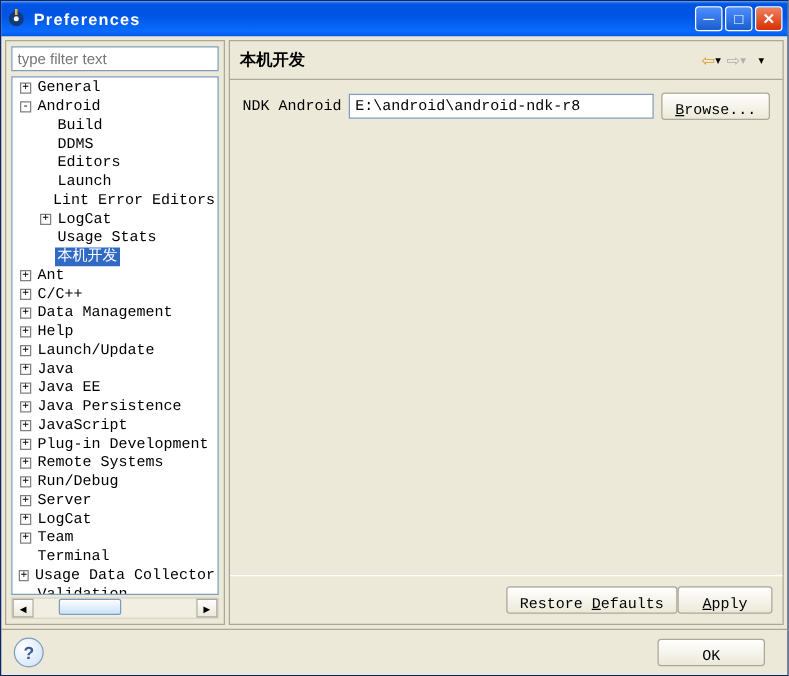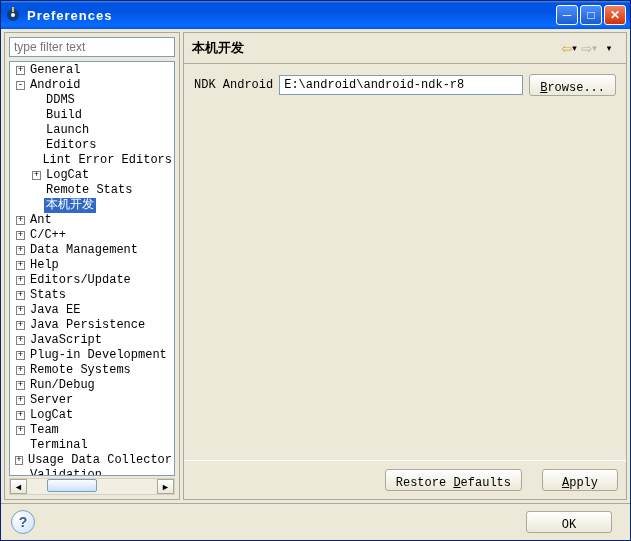--- a/index.html
+++ b/index.html
@@ -149,21 +149,21 @@
   border:1px solid #aca899;
   border-radius:3px;
   background:linear-gradient(to bottom,#fff,#ece9d8);
   font-family:"Courier New",monospace;
   font-size:12px;
   cursor:default;
   display:inline-flex;align-items:flex-end;justify-content:center;
 }
 .btn u { text-decoration:underline; }
 .rp-footer {
-  display:flex; justify-content:flex-end; gap:20px;
+  display:flex; justify-content:flex-end; gap:0;
   padding:8px;
   border-top:1px solid #fff;
   margin-top:12px;
 }
 .bottombar {
   display:flex;
   align-items:center;
   padding:6px 10px;
   border-top:1px solid #aca899;
 }
@@ -211,51 +211,51 @@
               <span class="label">General</span>
             </div>
             <div class="node">
               <span style="display:inline-block;width:6px"></span>
               <span class="toggle">-</span>
               <span class="label">Android</span>
             </div>
             <div class="node">
               <span style="display:inline-block;width:22px"></span>
               <span class="spacer-t"></span>
+              <span class="label">Build</span>
+            </div>
+            <div class="node">
+              <span style="display:inline-block;width:22px"></span>
+              <span class="spacer-t"></span>
               <span class="label">DDMS</span>
             </div>
             <div class="node">
               <span style="display:inline-block;width:22px"></span>
               <span class="spacer-t"></span>
-              <span class="label">Build</span>
+              <span class="label">Editors</span>
             </div>
             <div class="node">
               <span style="display:inline-block;width:22px"></span>
               <span class="spacer-t"></span>
               <span class="label">Launch</span>
             </div>
             <div class="node">
               <span style="display:inline-block;width:22px"></span>
               <span class="spacer-t"></span>
-              <span class="label">Editors</span>
-            </div>
-            <div class="node">
-              <span style="display:inline-block;width:22px"></span>
-              <span class="spacer-t"></span>
               <span class="label">Lint Error Editors</span>
             </div>
             <div class="node">
               <span style="display:inline-block;width:22px"></span>
               <span class="toggle">+</span>
               <span class="label">LogCat</span>
             </div>
             <div class="node">
               <span style="display:inline-block;width:22px"></span>
               <span class="spacer-t"></span>
-              <span class="label">Remote Stats</span>
+              <span class="label">Usage Stats</span>
             </div>
             <div class="node selected">
               <span style="display:inline-block;width:22px"></span>
               <span class="spacer-t"></span>
               <span class="label">本机开发</span>
             </div>
             <div class="node">
               <span style="display:inline-block;width:6px"></span>
               <span class="toggle">+</span>
               <span class="label">Ant</span>
@@ -271,26 +271,26 @@
               <span class="label">Data Management</span>
             </div>
             <div class="node">
               <span style="display:inline-block;width:6px"></span>
               <span class="toggle">+</span>
               <span class="label">Help</span>
             </div>
             <div class="node">
               <span style="display:inline-block;width:6px"></span>
               <span class="toggle">+</span>
-              <span class="label">Editors/Update</span>
-            </div>
-            <div class="node">
-              <span style="display:inline-block;width:6px"></span>
-              <span class="toggle">+</span>
-              <span class="label">Stats</span>
+              <span class="label">Launch/Update</span>
+            </div>
+            <div class="node">
+              <span style="display:inline-block;width:6px"></span>
+              <span class="toggle">+</span>
+              <span class="label">Java</span>
             </div>
             <div class="node">
               <span style="display:inline-block;width:6px"></span>
               <span class="toggle">+</span>
               <span class="label">Java EE</span>
             </div>
             <div class="node">
               <span style="display:inline-block;width:6px"></span>
               <span class="toggle">+</span>
               <span class="label">Java Persistence</span>

